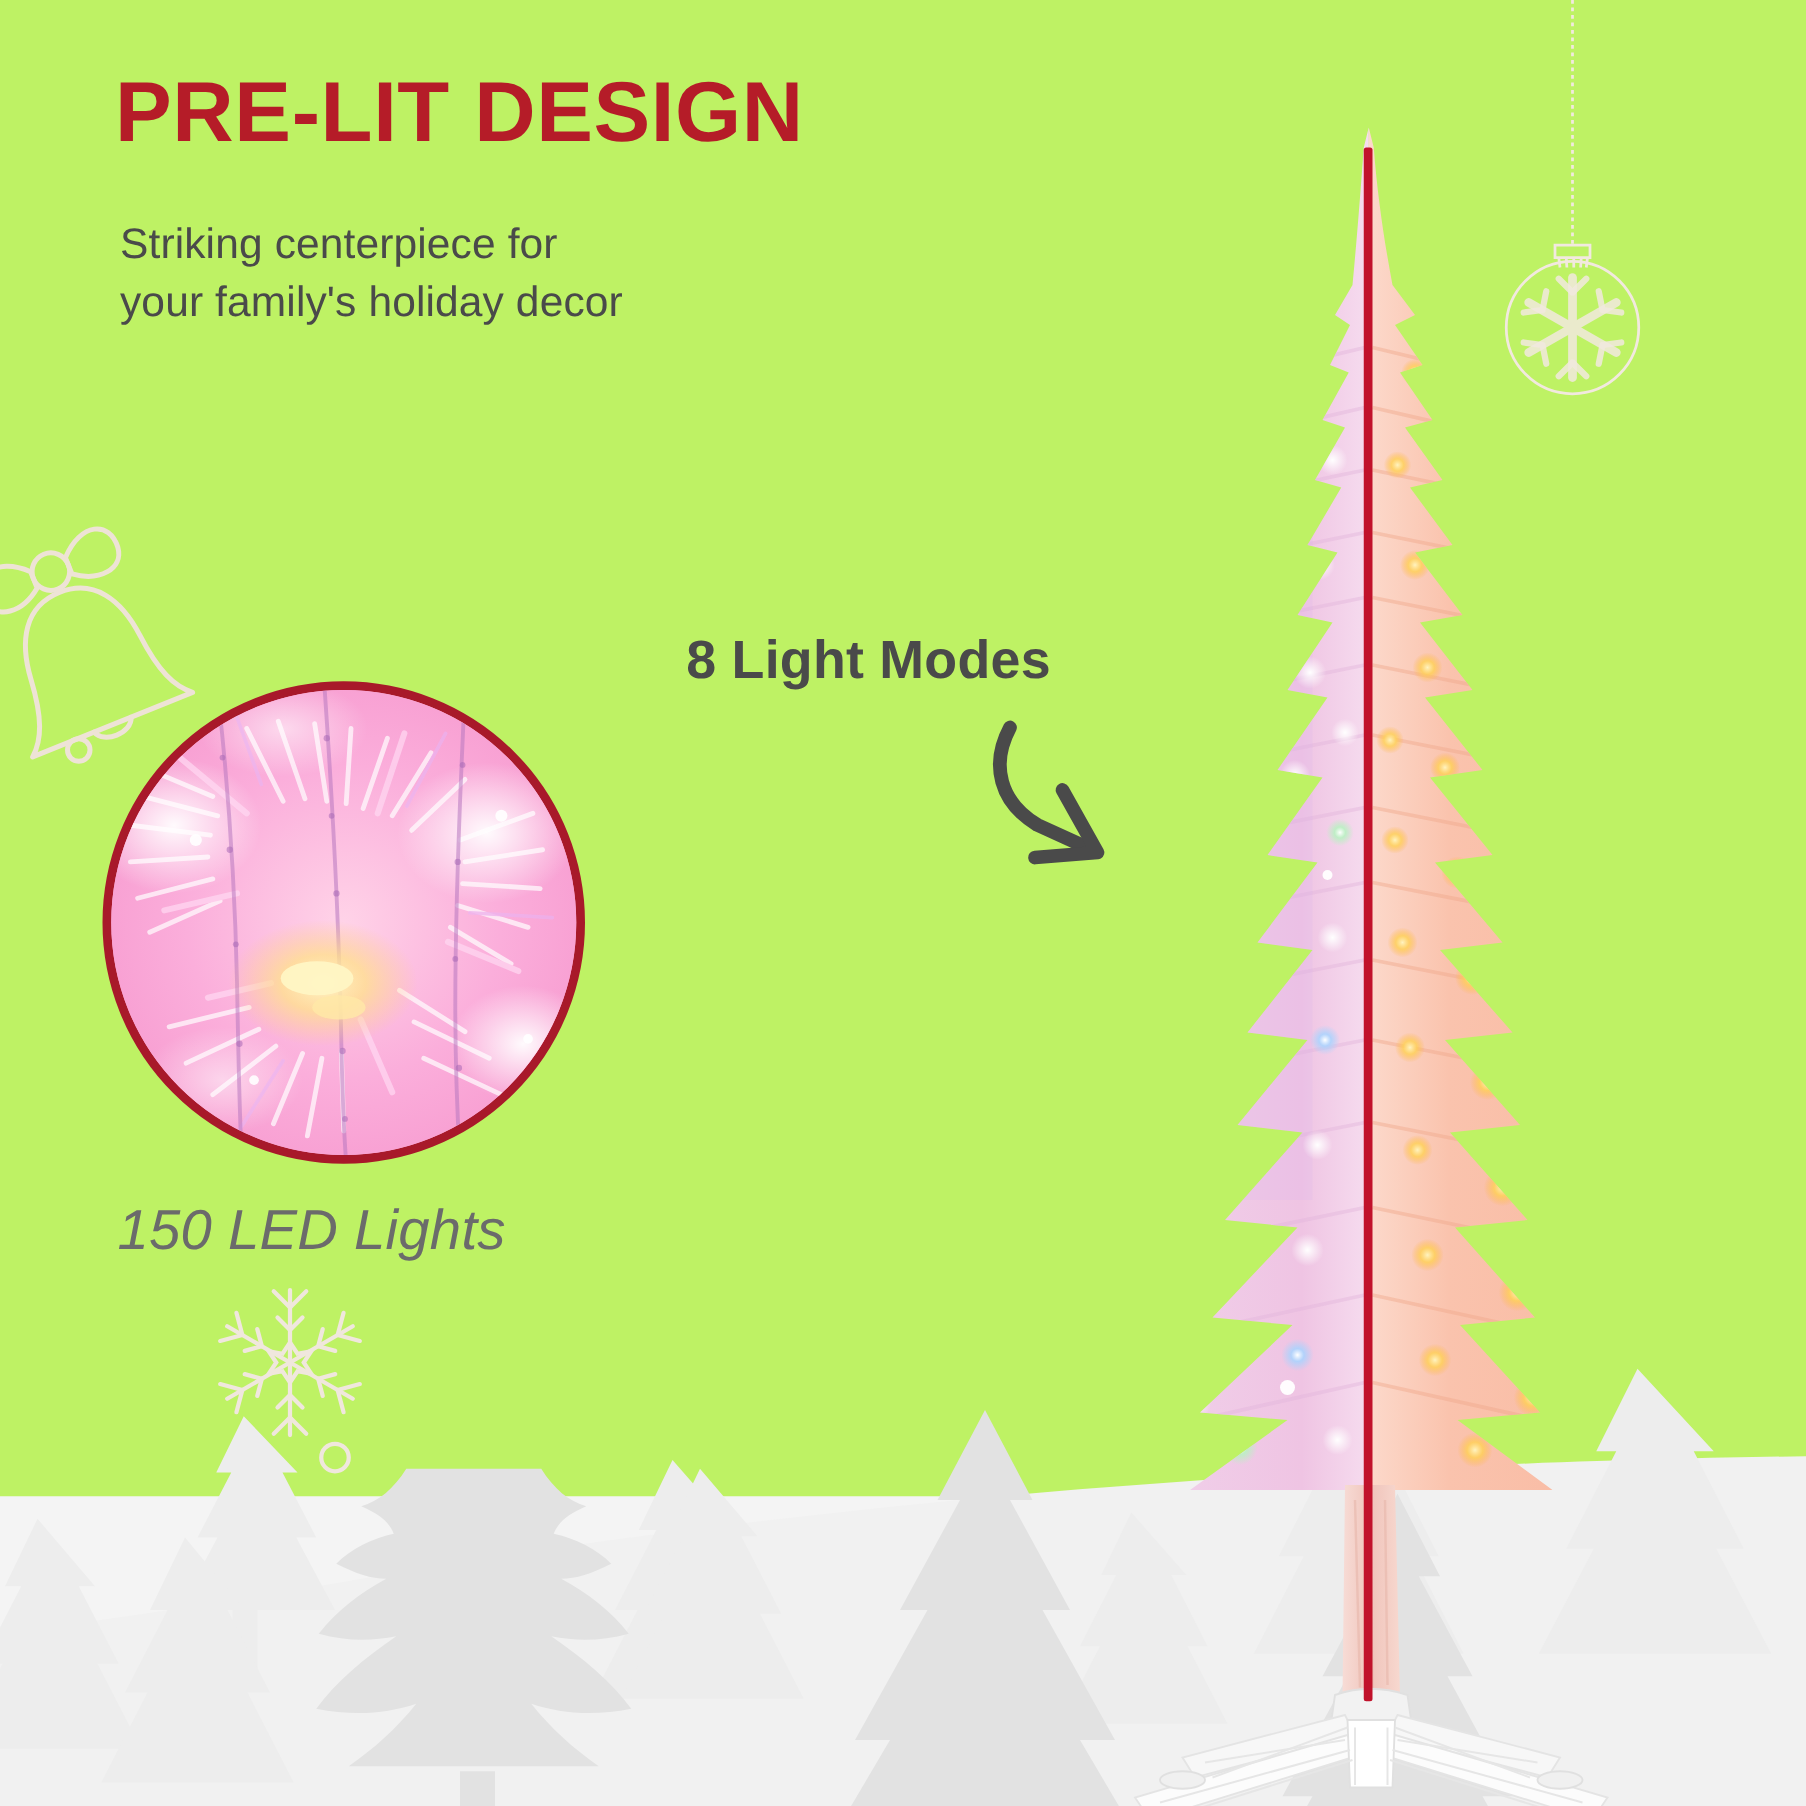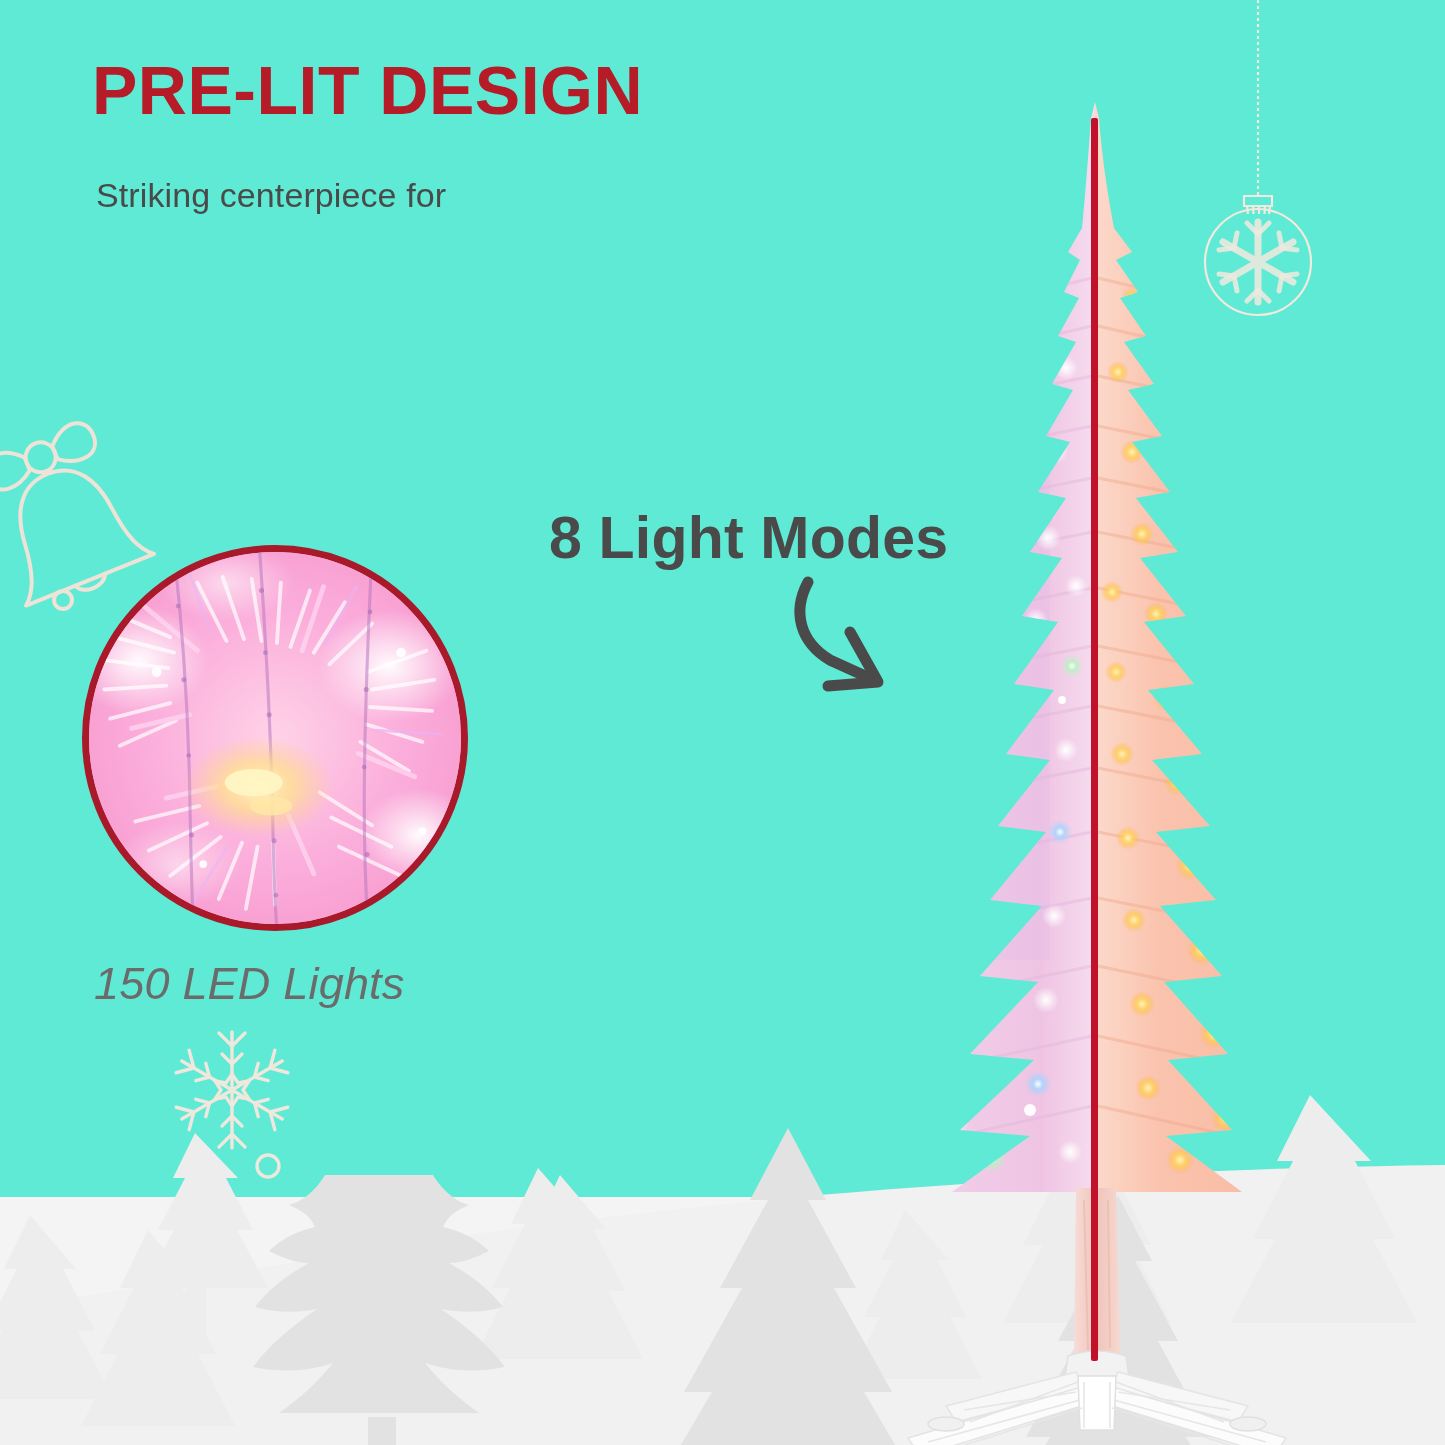--- a/index.html
+++ b/index.html
@@ -8,21 +8,21 @@
     padding: 0;
     background: #ffffff;
   }
   body {
     font-family: "Liberation Sans", sans-serif;
   }
   #stage {
     position: relative;
     width: 1445px;
     height: 1445px;
-    background: #5eead4;
+    background: #bef264;
     overflow: hidden;
   }
 
   
   .bg-layer {
     position: absolute;
     inset: 0;
     pointer-events: none;
   }
 
@@ -48,21 +48,21 @@
     line-height: 1.38;
     letter-spacing: 0.1px;
   }
   .subhead .l2 { display: block; }
 
   
   .modes-label {
     position: absolute;
     left: 549px;
     top: 504px;
-    font-size: 59px;
+    font-size: 43px;
     font-weight: 700;
     color: #4a4a4a;
     letter-spacing: 0.2px;
     white-space: nowrap;
   }
   .modes-arrow {
     position: absolute;
     left: 786px;
     top: 572px;
     width: 130px;
@@ -226,20 +226,21 @@
         <path d="M0 -16 l6 9 l11 -2 l-6 9 l6 9 l-11 -2 l-6 9 l-6 -9 l-11 2 l6 -9 l-6 -9 l11 2 z"></path>
       </g>
       <circle cx="268" cy="1166" r="11"></circle>
     </g>
   </svg>
 
   <div class="headline">PRE-LIT DESIGN</div>
 
   <div class="subhead">
     <span class="l1">Striking centerpiece for</span>
+    <span class="l2">your family's holiday decor</span>
   </div>
 
   <div class="modes-label">8 Light Modes</div>
 
   <svg class="modes-arrow" viewBox="0 0 130 120" aria-hidden="true">
     <path d="M22 10 C 6 40, 14 70, 44 88 L 88 108" stroke="#4a4a4a" stroke-width="11" fill="none" stroke-linecap="round"></path>
     <path d="M64 60 L 92 110 L 42 114" stroke="#4a4a4a" stroke-width="11" fill="none" stroke-linecap="round" stroke-linejoin="round"></path>
   </svg>
 
   <div class="detail-circle">

